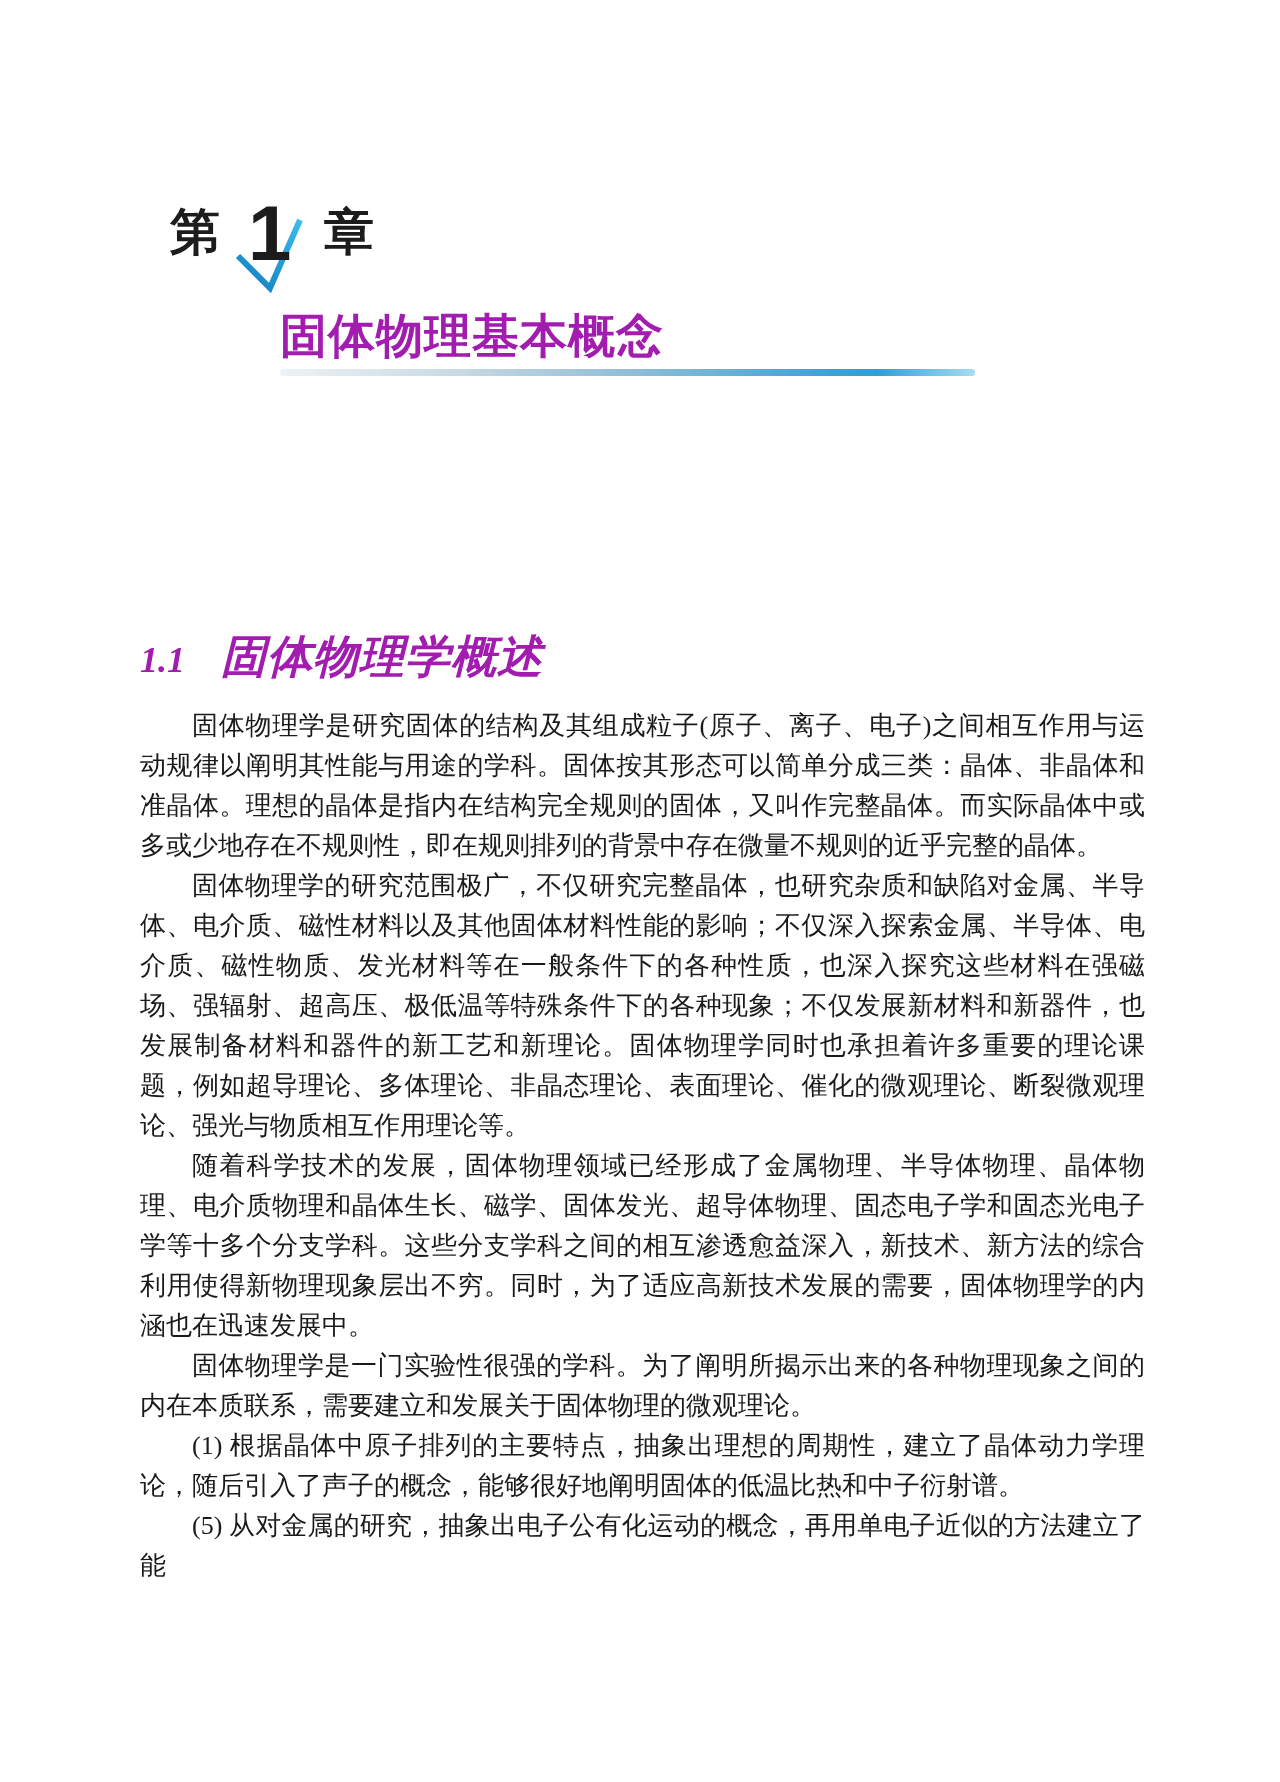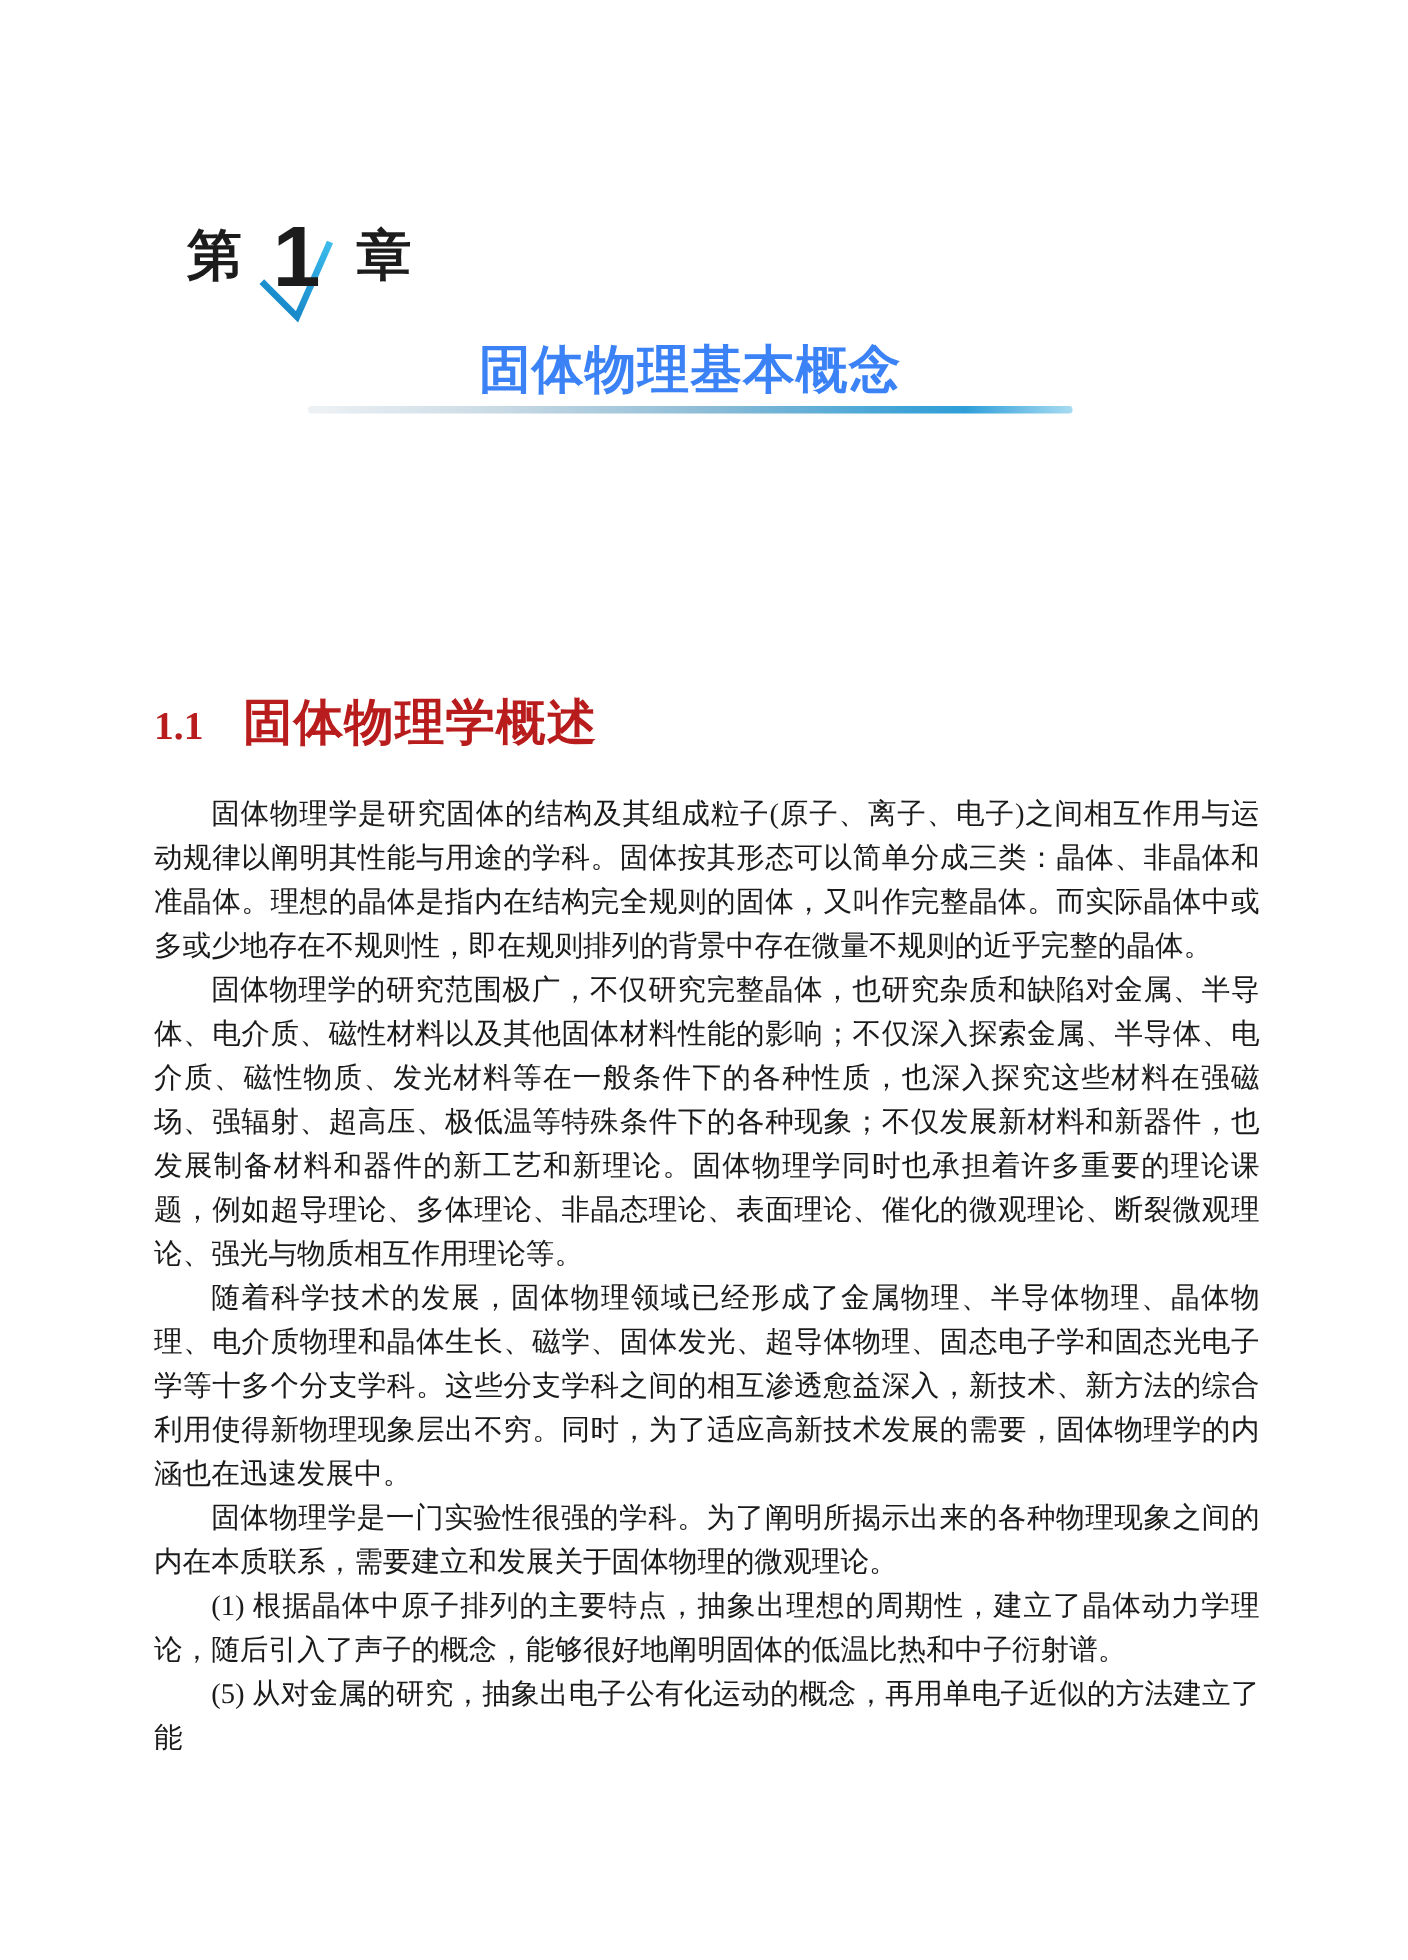--- a/index.html
+++ b/index.html
@@ -57,63 +57,63 @@
     height: 95px;
   }
 
   
   .title-block {
     width: 695px;
     margin-left: 140px;
     margin-top: 14px;
   }
   .chapter-title {
-    text-align: center;
     font-family: "Liberation Sans", "DejaVu Sans", sans-serif;
     font-weight: bold;
     font-size: 47px;
     line-height: 1.15;
-    color: #3b82f6;
+    color: #a21caf;
     letter-spacing: 1px;
   }
   .title-rule {
     margin-top: 6px;
     height: 7px;
     width: 100%;
     border-radius: 3px;
     background: linear-gradient(90deg,
       #eef2f5 0%, #c9dae4 25%, #8dbcd6 52%,
       #3fa3d6 78%, #2f9ed8 86%, #a8dcf2 100%);
   }
 
   
   .section-head {
     display: flex;
     align-items: baseline;
     margin-top: 258px;
-    color: #b91c1c;
+    color: #a21caf;
+    font-style: italic;
   }
   .sec-num {
     font-family: "Liberation Serif", "DejaVu Serif", serif;
     font-weight: bold;
     font-size: 36px;
     line-height: 1;
   }
   .sec-title {
     font-family: "Liberation Sans", "DejaVu Sans", sans-serif;
     font-weight: bold;
     font-size: 45px;
     line-height: 1;
     margin-left: 36px;
     letter-spacing: 1px;
   }
 
   
   .body-text {
-    margin-top: 41px;
+    margin-top: 27px;
   }
   .body-text p {
     font-size: 26px;
     line-height: 40px;
     text-align: justify;
     text-indent: 2em;
     color: #1a1a1a;
   }
 </style>
 </head>

